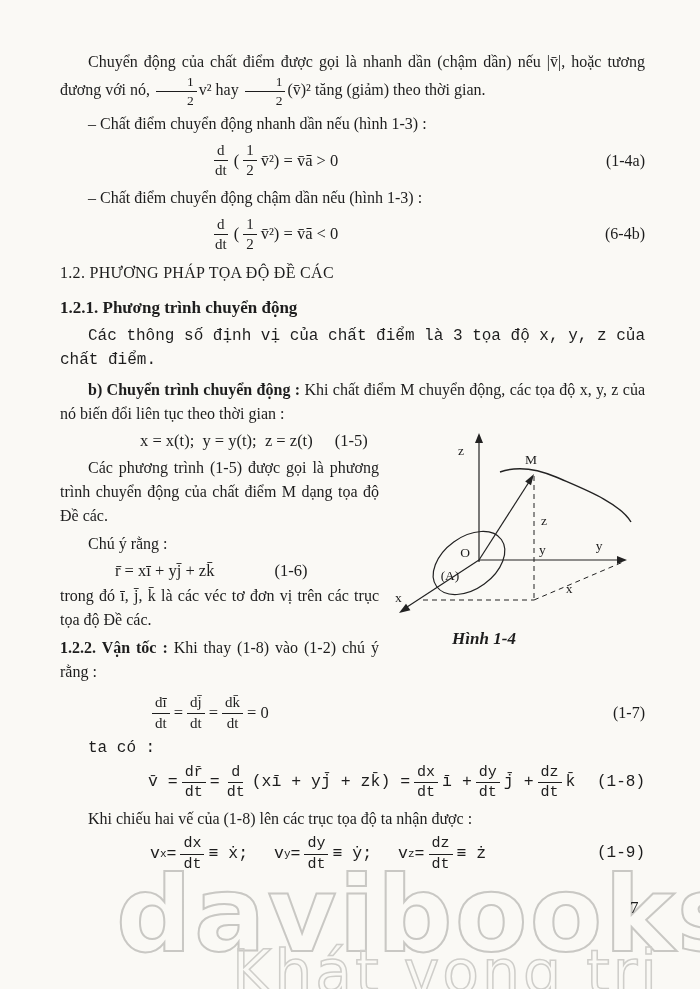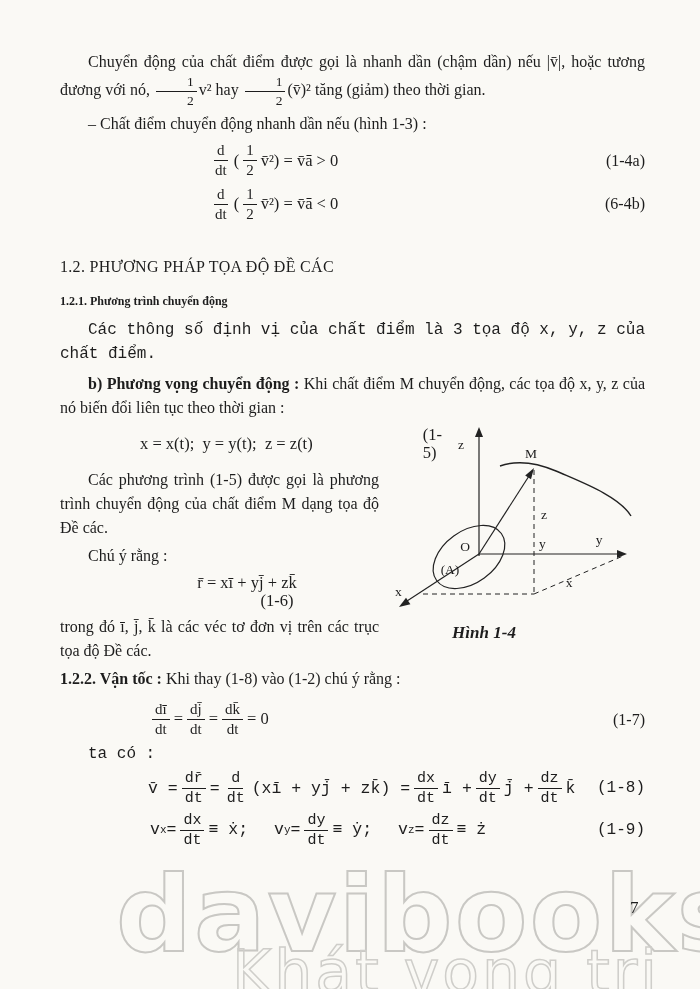--- a/index.html
+++ b/index.html
@@ -12,28 +12,28 @@
     color:#1d1d1d;
     box-sizing:border-box;
     padding:50px 55px 0 60px;
     overflow:hidden;
   }
   p{margin:0;font-size:16px;line-height:24px;text-align:justify;}
   .ind{text-indent:28px;}
   .mt4{margin-top:4px;font-family:Liberation Mono, monospace;}.mt6{margin-top:6px;}.mt8{margin-top:4px;}
   .mt10{margin-top:10px;}
   b.lead{font-weight:bold;}
-  .h-caps{font-size:16px;letter-spacing:.3px;margin-top:32px;line-height:24px;}
-  .h-bold{font-size:12px;font-weight:bold;margin-top:10px;line-height:25px;}
+  .h-caps{font-size:16px;letter-spacing:.3px;margin-top:8px;line-height:24px;}
+  .h-bold{font-size:17px;font-weight:bold;margin-top:10px;line-height:25px;}
 
   
   .eq{position:relative;display:flex;align-items:center;font-size:16.5px;line-height:1.1;}
   .eq .body{display:flex;align-items:center;white-space:pre;}
   .eq-label{position:absolute;right:0;font-size:16px;}
-  .inline-label{margin-left:62px;}
+  .inline-label{margin-left:22px;}
   .frac{display:inline-flex;flex-direction:column;align-items:center;vertical-align:middle;margin:0 4px;font-size:15px;line-height:1.15;}
   .frac .num{padding:0 3px 1px;border-bottom:1px solid #1d1d1d;}
   .frac .den{padding:1px 3px 0;}
   .frac.small{font-size:13.5px;margin:0 2px;}
   sub{font-size:11px;}
   .gap{display:inline-block;width:26px;}
 
   
   .figure{
     float:right;width:252px;margin:4px 0 6px 14px;
@@ -76,38 +76,39 @@
   <div class="eq mt6" style="padding-left:148px;">
     <span class="body">
       <span class="frac"><span class="num">d</span><span class="den">dt</span></span>
       <span>(</span>
       <span class="frac"><span class="num">1</span><span class="den">2</span></span>
       <span>v̄²) = v̄ā &gt; 0</span>
     </span>
     <span class="eq-label">(1-4a)</span>
   </div>
 
+  <p class="ind mt6">– Chất điểm chuyển động chậm dần nếu (hình 1-3) :</p>
 
   <div class="eq mt6" style="padding-left:148px;">
     <span class="body">
       <span class="frac"><span class="num">d</span><span class="den">dt</span></span>
       <span>(</span>
       <span class="frac"><span class="num">1</span><span class="den">2</span></span>
       <span>v̄²) = v̄ā &lt; 0</span>
     </span>
     <span class="eq-label">(6-4b)</span>
   </div>
 
   <p class="h-caps">1.2. PHƯƠNG PHÁP TỌA ĐỘ ĐỀ CÁC</p>
   <p class="h-bold">1.2.1. Phương trình chuyển động</p>
 
   <p class="ind mt4">Các thông số định vị của chất điểm là 3 tọa độ x, y, z của chất điểm.</p>
 
   <p class="ind mt6">
-    <b class="lead">b) Phương vọng chuyển động :</b><span> Khi chất điểm M chuyển động, các tọa độ x, y, z của nó biến đổi liên tục theo thời gian :</span>
+    <b class="lead">b) Chuyển trình chuyển động :</b><span> Khi chất điểm M chuyển động, các tọa độ x, y, z của nó biến đổi liên tục theo thời gian :</span>
   </p>
 
   <div class="figure">
     <svg viewBox="0 0 252 195" width="252" height="195">
 
       <line x1="86" y1="132" x2="86" y2="10" stroke="#222" stroke-width="1.2"></line>
       <polygon points="86,3 82,13 90,13" fill="#222"></polygon>
 
       <line x1="86" y1="130" x2="226" y2="130" stroke="#222" stroke-width="1.2"></line>
       <polygon points="234,130 224,126 224,134" fill="#222"></polygon>
@@ -132,29 +133,29 @@
       <text x="146" y="124">y</text>
       <text x="206" y="120" text-anchor="middle">y</text>
       <text x="72" y="127" text-anchor="middle">O</text>
       <text x="57" y="150" text-anchor="middle">(A)</text>
       <text x="2" y="172">x</text>
       <text x="176" y="163" text-anchor="middle">x</text>
     </svg>
     <div class="fig-caption">Hình 1-4</div>
   </div>
 
-  <div class="eq mt6" style="padding-left:80px;gap:48px;">
+  <div class="eq mt6" style="padding-left:80px;">
     <span class="body">x = x(t);  y = y(t);  z = z(t)</span>
     <span class="inline-label">(1-5)</span>
   </div>
 
   <p class="ind mt6">Các phương trình (1-5) được gọi là phương trình chuyển động của chất điểm M dạng tọa độ Đề các.</p>
   <p class="ind mt8">Chú ý rằng :</p>
 
-  <div class="eq mt6" style="padding-left:55px;flex-direction:column;">
+  <div class="eq mt6" style="padding-left:55px;">
     <span class="body">r̄ = xī + yj̄ + zk̄</span>
     <span class="inline-label" style="margin-left:60px;">(1-6)</span>
   </div>
 
   <p class="mt8">trong đó ī, j̄, k̄ là các véc tơ đơn vị trên các trục tọa độ Đề các.</p>
 
   <p class="mt8">
     <b class="lead">1.2.2. Vận tốc :</b><span> Khi thay (1-8) vào (1-2) chú ý rằng :</span>
   </p>
 
@@ -182,20 +183,21 @@
       <span class="frac"><span class="num">dx</span><span class="den">dt</span></span>
       <span>ī +</span>
       <span class="frac"><span class="num">dy</span><span class="den">dt</span></span>
       <span>j̄ +</span>
       <span class="frac"><span class="num">dz</span><span class="den">dt</span></span>
       <span>k̄</span>
     </span>
     <span class="eq-label">(1-8)</span>
   </div>
 
+  <p class="ind mt6">Khi chiếu hai vế của (1-8) lên các trục tọa độ ta nhận được :</p>
 
   <div class="eq mt4" style="padding-left:90px;">
     <span class="body">
       <span>v</span><sub>x</sub>
       <span>=</span>
       <span class="frac"><span class="num">dx</span><span class="den">dt</span></span>
       <span>≡ ẋ;</span><span class="gap"></span>
       <span>v</span><sub>y</sub>
       <span>=</span>
       <span class="frac"><span class="num">dy</span><span class="den">dt</span></span>

